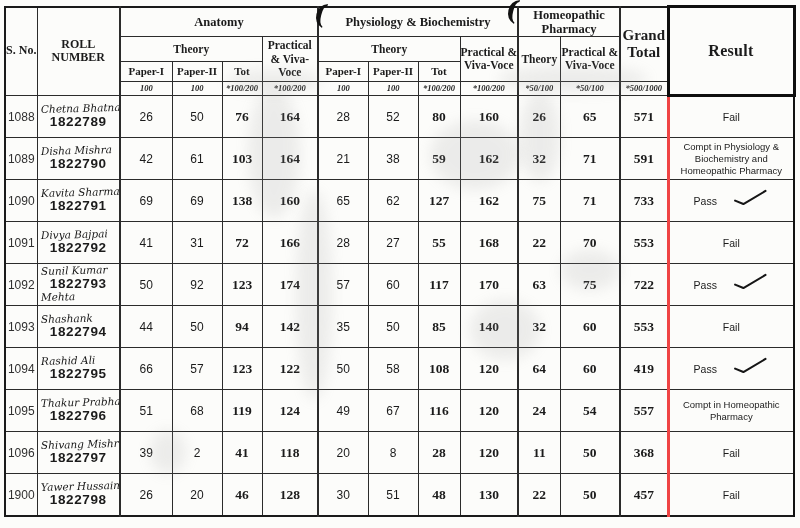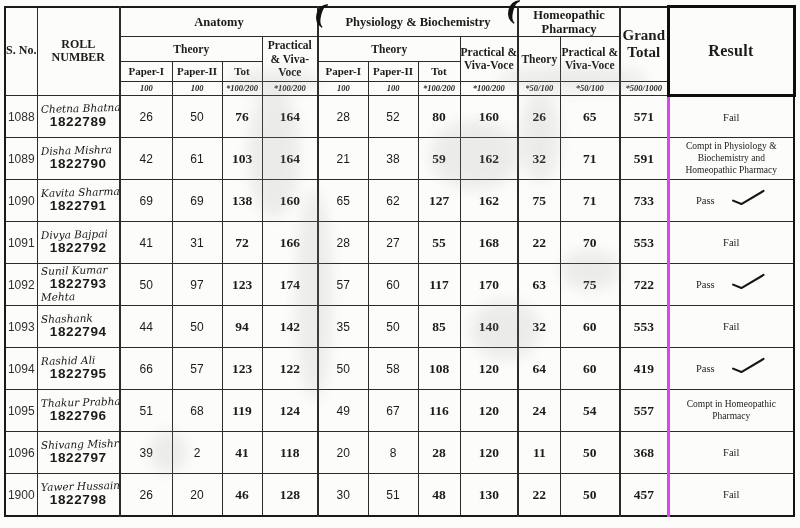--- a/index.html
+++ b/index.html
@@ -53,22 +53,22 @@
   .roll-num{
     font-weight:bold;font-size:13.5px;letter-spacing:.6px;line-height:1.1;
     font-family:"Liberation Sans", sans-serif;
   }
   td.c-plain{font-size:12px;font-family:"Liberation Sans", sans-serif;}
   td.c-bold{
     font-family:"Liberation Serif", serif;
     font-weight:bold;font-size:13.5px;
   }
   td.c-result{
-    border-left:3px solid #d946ef;border-right:2px solid #111;
-    font-size:10.5px;padding:0 5px;font-family:Liberation Serif, serif;
+    border-left:3px solid #ef4444;border-right:2px solid #111;
+    font-size:10.5px;padding:0 5px;
   }
   td.c-result.small{font-size:9.5px;line-height:1.25;}
   .result-inner{display:flex;align-items:center;justify-content:center;gap:16px;}
   .check-icon{transform:rotate(-4deg);margin-top:-4px;}
   table{border:2px solid #1a1a1a;}
   
   .smudge{position:absolute;background:#9a9a9a;opacity:.16;filter:blur(7px);border-radius:50%;pointer-events:none;}
   .s1{left:248px;top:88px;width:52px;height:130px;}
   .s2{left:226px;top:70px;width:96px;height:22px;}
   .s3{left:498px;top:66px;width:150px;height:26px;}
@@ -244,21 +244,21 @@
           </td>
         </tr>
         <tr>
           <td class="c-sno">1092</td>
           <td class="c-roll">
             <div class="hand">Sunil Kumar</div>
             <div class="roll-num">1822793</div>
             <div class="hand">Mehta</div>
           </td>
           <td class="c-plain">50</td>
-          <td class="c-plain">97</td>
+          <td class="c-plain">92</td>
           <td class="c-bold">123</td>
           <td class="c-bold">174</td>
           <td class="c-plain bl2">57</td>
           <td class="c-plain">60</td>
           <td class="c-bold">117</td>
           <td class="c-bold">170</td>
           <td class="c-bold bl2">63</td>
           <td class="c-bold">75</td>
           <td class="c-bold bl2">722</td>
           <td class="c-result">

